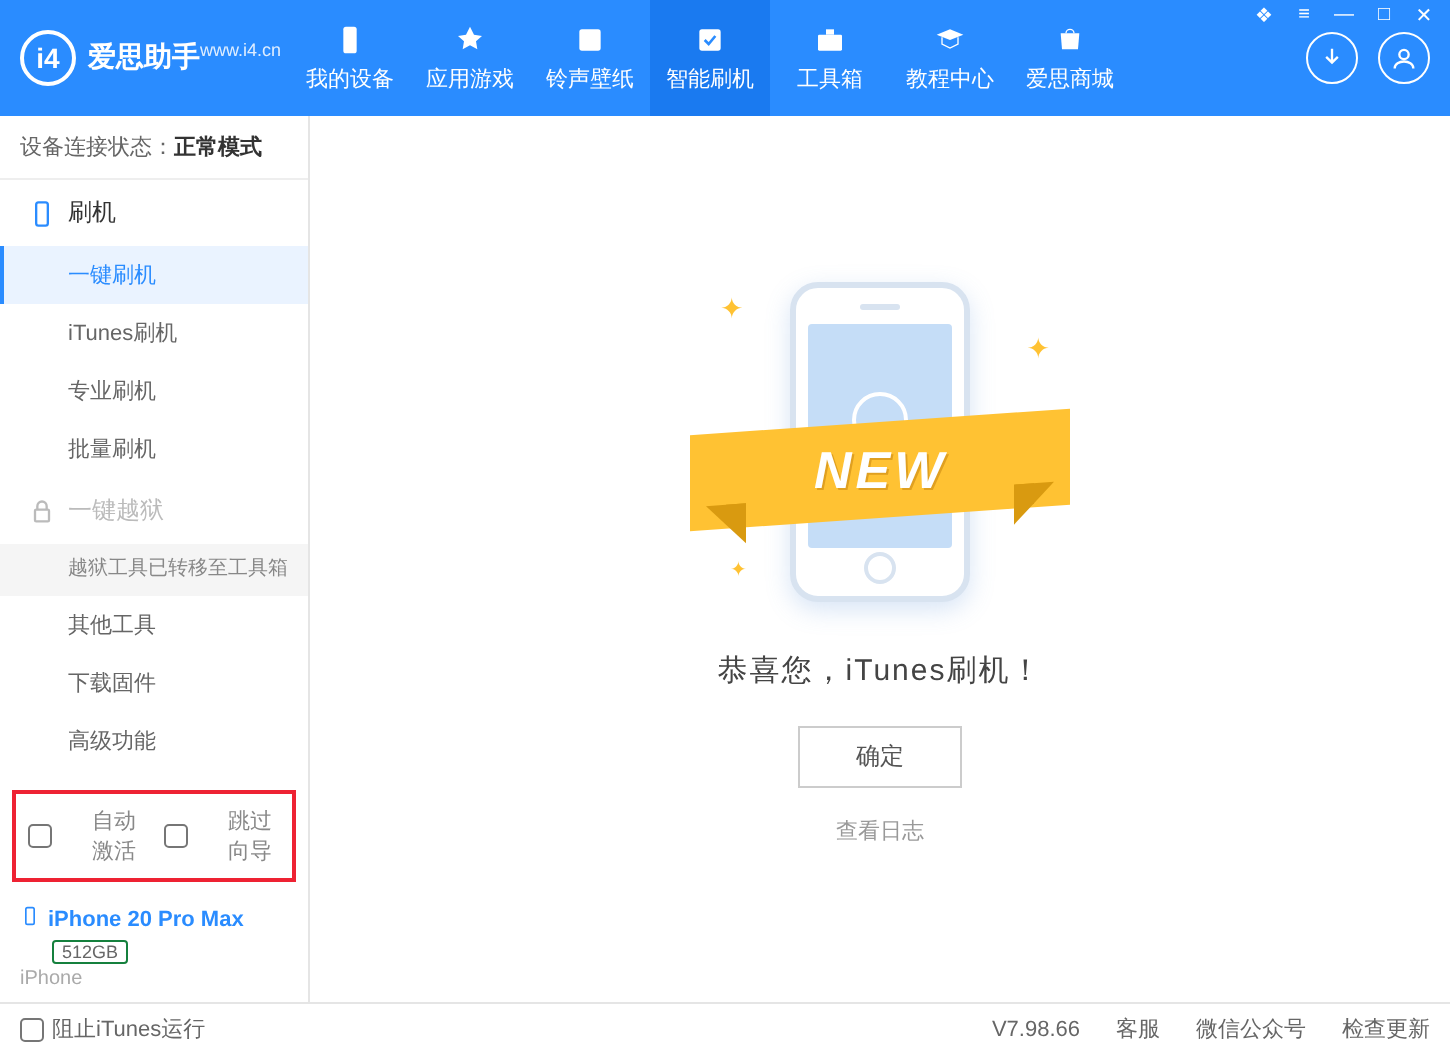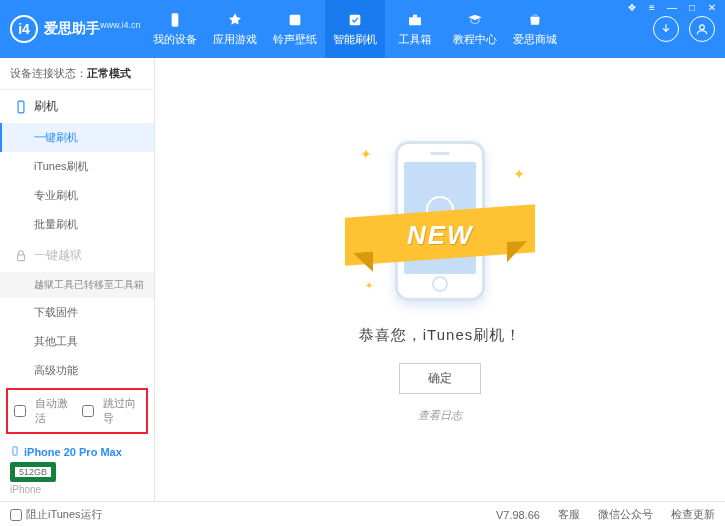--- a/index.html
+++ b/index.html
@@ -26,44 +26,44 @@
 .status-value { color: #333; font-weight: bold; }
 .menu { flex: 1; overflow: auto; }
 .menu-group { padding: 8px 14px; font-size: 12px; color: #333; display: flex; align-items: center; gap: 6px; cursor: pointer; }
 .menu-group.disabled { color: #bbb; }
 .menu-item { padding: 7px 10px 7px 34px; font-size: 11px; color: #666; cursor: pointer; }
 .menu-item.active { background: #eaf3ff; color: #2a8cff; border-left: 2px solid #2a8cff; padding-left: 32px; }
 .menu-item.note { background: #f5f5f5; color: #888; font-size: 10px; line-height: 1.4; padding: 6px 10px 6px 34px; }
 .menu-gicon { width: 14px; height: 14px; }
 .menu-gicon svg { width: 14px; height: 14px; }
 .checkbox-row { border: 2px solid #e23; margin: 4px 6px; padding: 6px; display: flex; gap: 10px; font-size: 11px; color: #888; }
-.check { display: flex; align-items: center; gap: 9px; }
+.check { display: flex; align-items: center; gap: 20px; }
 .check input { width: 12px; height: 12px; }
 .device-info { padding: 6px 10px; font-size: 11px; }
 .device-name { color: #2a8cff; font-weight: bold; display: flex; align-items: center; gap: 4px; }
-.storage-badge { display: inline-block; border: 5px solid #15803d; padding: 0 4px; font-size: 9px; color: #666; margin-top: 2px; border-radius: 2px; }
+.storage-badge { display: inline-block; border: 1px solid #15803d; padding: 0 4px; font-size: 9px; color: #666; margin-top: 2px; border-radius: 2px; margin-left: 16px; }
 .device-model { color: #aaa; font-size: 10px; margin-top: 2px; }
 .main { flex: 1; display: flex; flex-direction: column; align-items: center; justify-content: center; position: relative; }
 .illus { width: 180px; height: 170px; position: relative; }
 .phone { position: absolute; width: 90px; height: 160px; background: #fff; border: 3px solid #d8e3f0; border-radius: 14px; left: 45px; top: 5px; box-shadow: 0 4px 12px rgba(100,150,220,0.25); }
 .phone::before { content: ""; position: absolute; top: 8px; left: 50%; transform: translateX(-50%); width: 20px; height: 3px; background: #d8e3f0; border-radius: 2px; }
 .phone::after { content: ""; position: absolute; bottom: 6px; left: 50%; transform: translateX(-50%); width: 12px; height: 12px; border: 2px solid #d8e3f0; border-radius: 50%; }
 .phone-screen { position: absolute; top: 18px; left: 6px; right: 6px; bottom: 24px; background: #c5ddf7; border-radius: 2px; display: flex; flex-direction: column; align-items: center; justify-content: center; gap: 5px; }
 .p-dot { width: 28px; height: 28px; border: 2px solid #fff; border-radius: 50%; }
 .p-line { width: 40px; height: 3px; background: #fff; border-radius: 2px; }
 .p-line.short { width: 26px; }
 .ribbon { position: absolute; top: 75px; left: -5px; right: -5px; height: 48px; background: #ffc233; transform: skewY(-4deg); display: flex; align-items: center; justify-content: center; }
 .ribbon::before, .ribbon::after { content: ""; position: absolute; width: 0; height: 0; border: 10px solid transparent; bottom: -8px; }
 .ribbon::before { left: 8px; border-top-color: #d99a10; border-right-color: #d99a10; }
 .ribbon::after { right: 8px; border-top-color: #d99a10; border-left-color: #d99a10; }
 .ribbon-text { font-size: 26px; font-weight: 900; color: #fff; font-style: italic; letter-spacing: 2px; transform: skewY(4deg); text-shadow: 1px 1px 0 #e0a020; }
 .sparkle { position: absolute; color: #ffc233; font-size: 14px; }
 .success-text { margin-top: 20px; font-size: 15px; color: #444; letter-spacing: 1px; }
 .ok-btn { margin-top: 18px; padding: 6px 28px; border: 1px solid #ccc; background: #fff; font-size: 12px; color: #555; cursor: pointer; }
-.log-link { margin-top: 14px; font-size: 11px; color: #999; cursor: pointer; font-style: italic; }
+.log-link { margin-top: 14px; font-size: 11px; color: #999; cursor: pointer; }
 .footer { height: 26px; border-top: 1px solid #e5e5e5; display: flex; align-items: center; padding: 0 10px; font-size: 11px; color: #666; }
 .footer-left { display: flex; align-items: center; gap: 4px; }
 .footer-left input { width: 12px; height: 12px; }
 .footer-spacer { flex: 1; }
 .footer-item { margin-left: 18px; cursor: pointer; }
 </style>
 </head>
 <body>
 
 <div class="win-controls">
@@ -178,22 +178,22 @@
 
       <div class="menu-group disabled">
         <span class="menu-gicon"><svg viewBox="0 0 24 24" fill="none" stroke="#bbb" stroke-width="2">
               <rect x="6" y="10" width="12" height="10" rx="1"></rect>
               <path d="M8 10V7a4 4 0 018 0v3"></path>
             </svg></span>
         <span>一键越狱</span>
       </div>
       <div class="menu-item note">越狱工具已转移至工具箱</div>
 
+      <div class="menu-item">其他工具</div>
       <div class="menu-item">下载固件</div>
-      <div class="menu-item">其他工具</div>
       <div class="menu-item">高级功能</div>
     </div>
 
     <div class="checkbox-row">
       <label class="check">
           <input type="checkbox" style="">
           <span>自动激活</span>
         </label>
       <label class="check">
           <input type="checkbox" style="">

